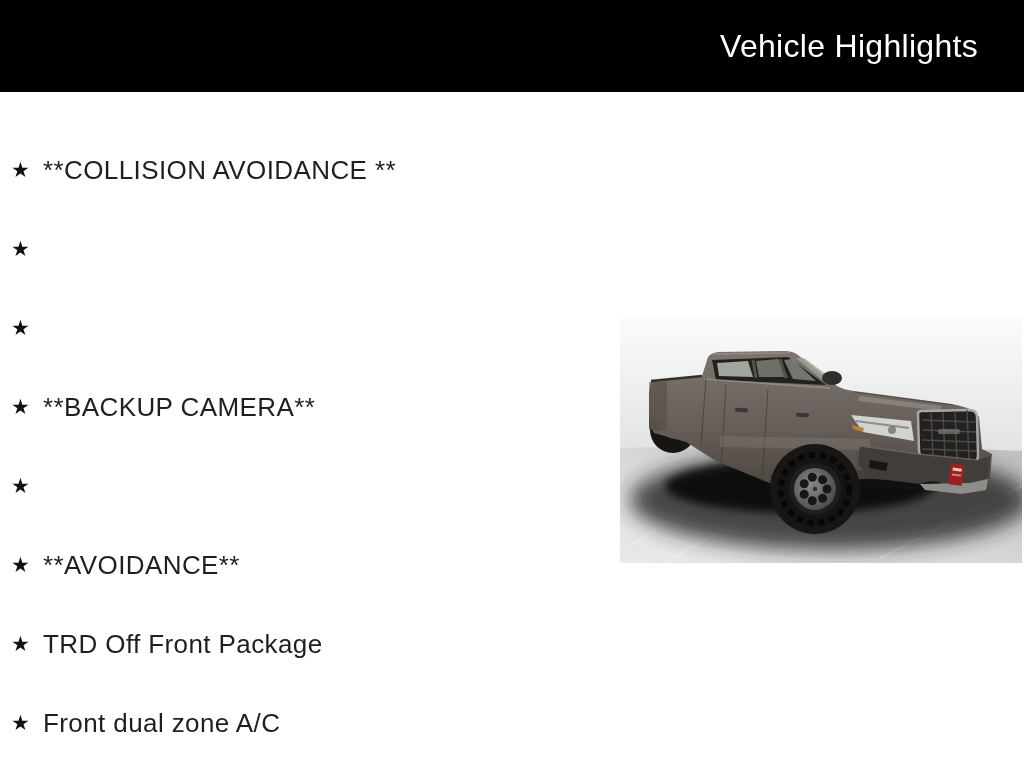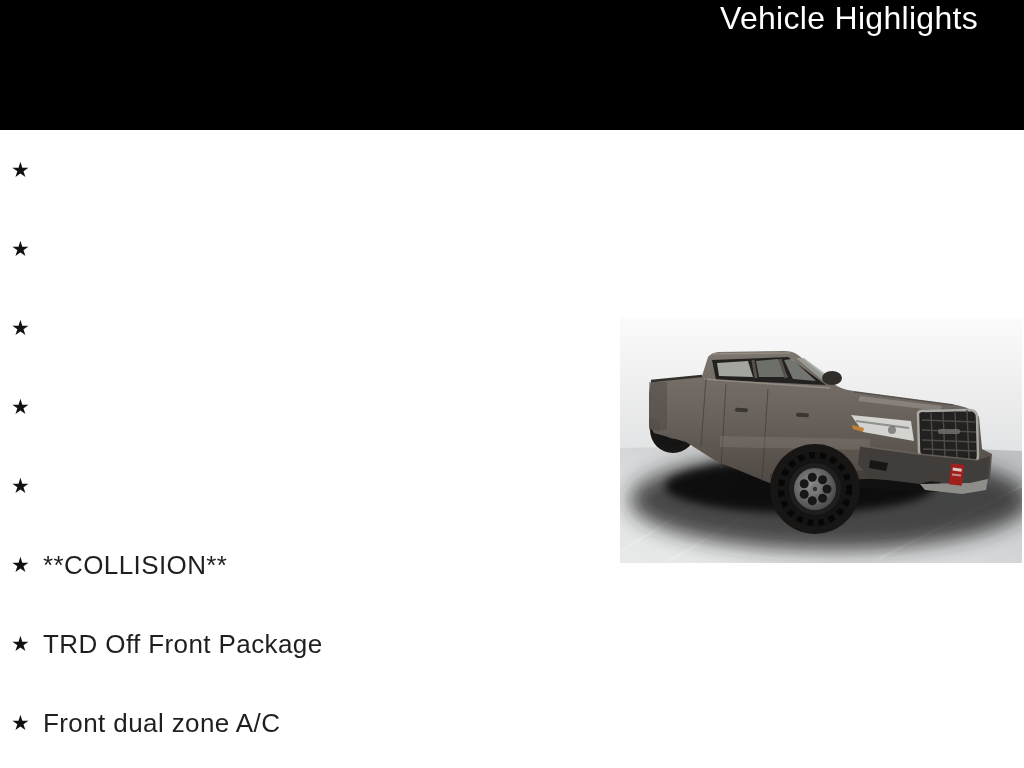--- a/index.html
+++ b/index.html
@@ -8,24 +8,24 @@
     font-family: "Liberation Sans", sans-serif;
     background: #ffffff;
     position: relative;
     overflow: hidden;
   }
 
   
   .header {
     position: absolute;
     left: 0; top: 0;
-    width: 1024px; height: 130px;
+    width: 1024px; height: 92px;
     background: #000000;
     display: flex;
-    align-items: flex-start;
+    align-items: center;
     justify-content: flex-end;
     padding-right: 46px;
   }
   .header-title {
     color: #ffffff;
     font-size: 32px;
     font-weight: 400;
     letter-spacing: 0.3px;
   }
 
@@ -71,36 +71,38 @@
 </head>
 <body>
 
 <div class="header">
   <span class="header-title">Vehicle Highlights</span>
 </div>
 
 <ul class="highlights">
   <li class="highlight-item">
     <span class="star">★</span>
-  </li>
-  <li class="highlight-item">
-    <span class="star">★</span>
-  </li>
-  <li class="highlight-item">
-    <span class="star">★</span>
-  </li>
-  <li class="highlight-item">
-    <span class="star">★</span>
-  </li>
-  <li class="highlight-item">
-    <span class="star">★</span>
-  </li>
-  <li class="highlight-item">
-    <span class="star">★</span>
-    <span class="feature-text">**COLLISION**</span>
+    <span class="feature-text">**COLLISION AVOIDANCE **</span>
+  </li>
+  <li class="highlight-item">
+    <span class="star">★</span>
+  </li>
+  <li class="highlight-item">
+    <span class="star">★</span>
+  </li>
+  <li class="highlight-item">
+    <span class="star">★</span>
+    <span class="feature-text">**BACKUP CAMERA**</span>
+  </li>
+  <li class="highlight-item">
+    <span class="star">★</span>
+  </li>
+  <li class="highlight-item">
+    <span class="star">★</span>
+    <span class="feature-text">**AVOIDANCE**</span>
   </li>
   <li class="highlight-item">
     <span class="star">★</span>
     <span class="feature-text">TRD Off Front Package</span>
   </li>
   <li class="highlight-item">
     <span class="star">★</span>
     <span class="feature-text">Front dual zone A/C</span>
   </li>
 </ul>

